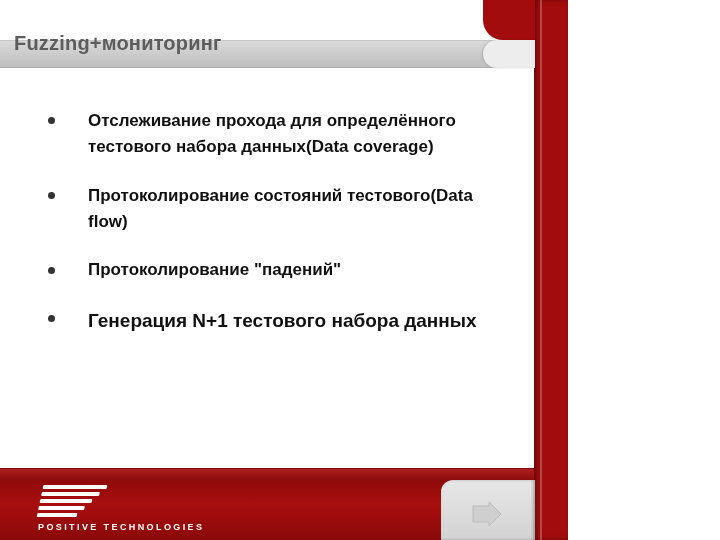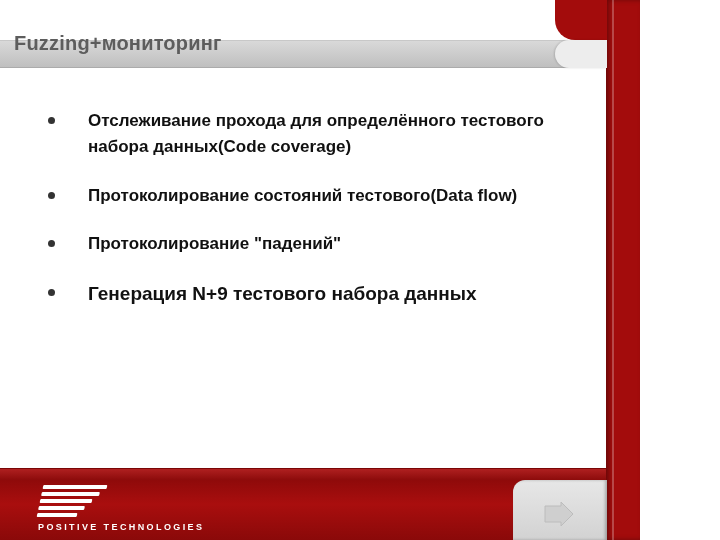--- a/index.html
+++ b/index.html
@@ -1,19 +1,19 @@
 <!DOCTYPE html>
 <html><head>
 <meta charset="utf-8">
 <style>
   * { margin: 0; padding: 0; box-sizing: border-box; }
   html, body { width: 720px; height: 540px; overflow: hidden; font-family: Verdana, Arial, sans-serif; background: #fff; }
 
   .slide {
-    width: 640px; height: 540px; position: relative; background: #fff;
+    width: 568px; height: 540px; position: relative; background: #fff;
   }
 
   
   .right-band {
     position: absolute; top: 0; right: 0; width: 34px; height: 100%;
     background: #a30c0c;
     box-shadow: inset 3px 0 5px rgba(0,0,0,.35);
   }
   .right-band::before {
     content: ""; position: absolute; left: 6px; top: 0; width: 2px; height: 100%;
@@ -133,24 +133,24 @@
 
   <div class="header">
     <div class="title-cap-top"></div>
     <div class="title-bar"></div>
     <div class="title-cap"></div>
     <div class="slide-title">Fuzzing+мониторинг</div>
   </div>
 
   <div class="content">
     <ul class="bullets">
-      <li>Отслеживание прохода для определённого тестового набора данных(Code coverage)</li>
+      <li>Отслеживание прохода для определённого тестового набора данных(Data coverage)</li>
       <li>Протоколирование состояний тестового(Data flow)</li>
       <li>Протоколирование "падений"</li>
-      <li><span class="nplus">Генерация N+9 тестового набора данных</span></li>
+      <li><span class="nplus">Генерация N+1 тестового набора данных</span></li>
     </ul>
   </div>
 
   <div class="footer">
     <div class="footer-stripe"></div>
     <div class="footer-main">
       <div class="footer-gray">
         <div class="next-arrow">
           <svg viewBox="0 0 30 24">
             <polygon points="2,4 18,4 18,0 30,12 18,24 18,20 2,20" fill="#cfcfcf" stroke="#bcbcbc" stroke-width="1"></polygon>

